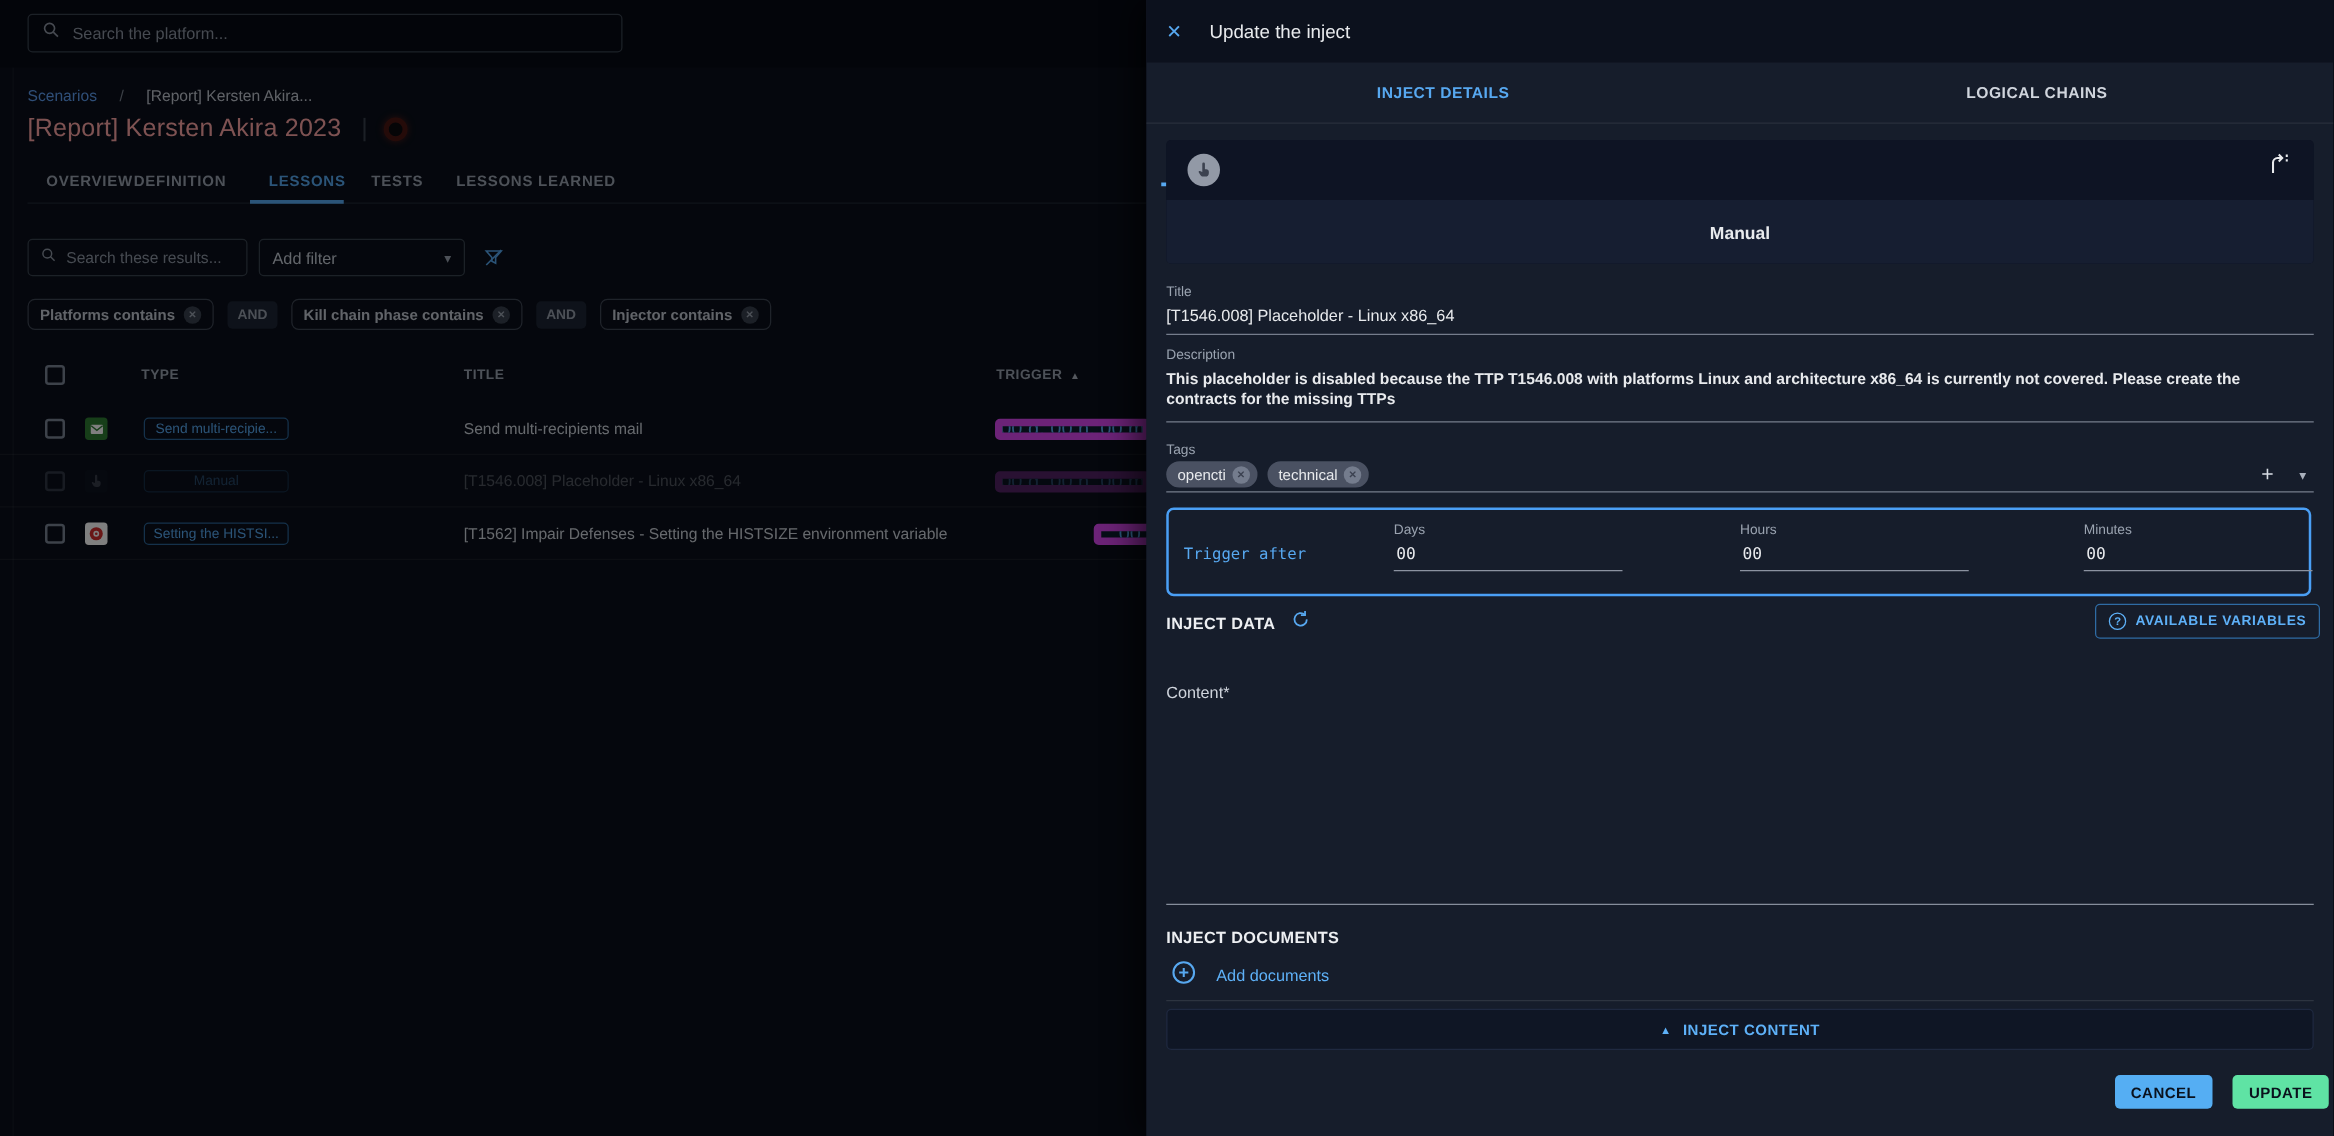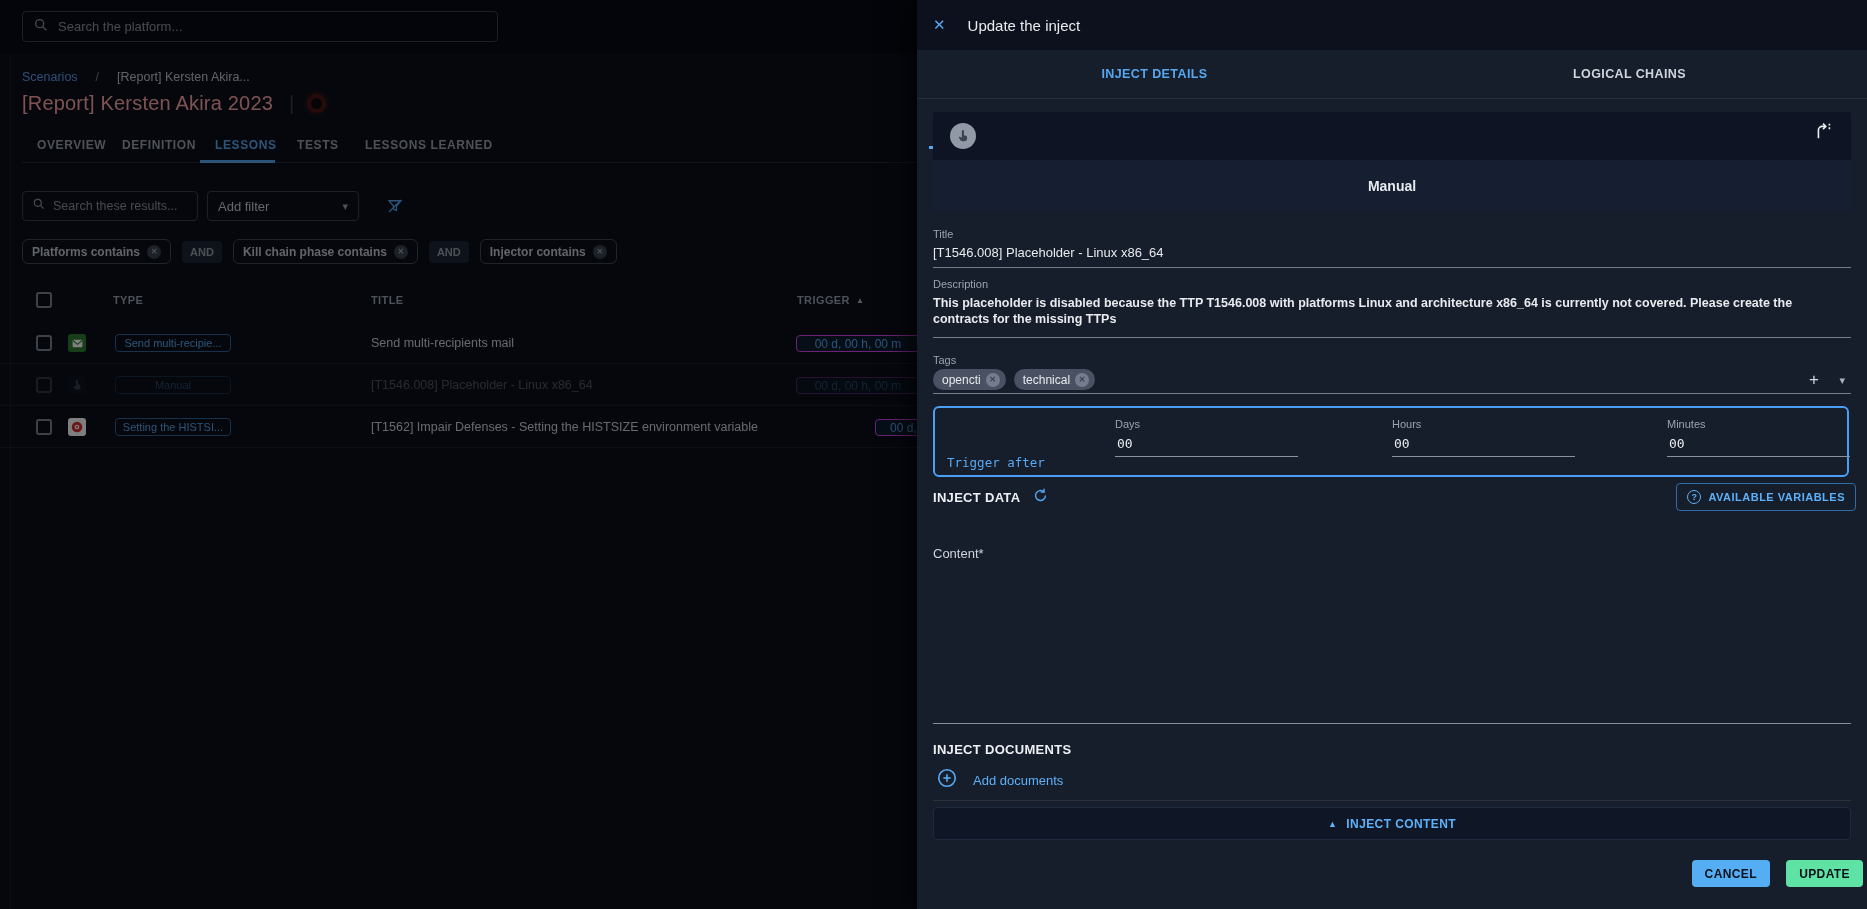--- a/index.html
+++ b/index.html
@@ -28,29 +28,29 @@
   .page-title-row { position:absolute; left:22px; top:92px; display:flex; align-items:center; }
   .page-title { font-size:20px; font-weight:500; color:#fca5a5; letter-spacing:.2px; }
   .title-divider { color:#39404d; font-size:20px; margin:0 13px 0 16px; font-weight:300; }
   .score-ring {
     width:19px; height:19px; border-radius:50%; background:#0a0a0f;
     border:4px solid #4b1713; box-shadow:0 0 6px rgba(140,40,25,.55);
   }
   .tabs { position:absolute; left:22px; top:132px; width:895px; height:31px; border-bottom:1px solid #1f2735; }
   .tab { position:absolute; top:6px; font-size:12px; font-weight:bold; letter-spacing:.6px; color:#9aa3b0; }
   .tab.active { color:#57a8f0; }
-  .tab-ov { left:15px; } .tab-def { left:100px; } .tab-inj { left:193px; } .tab-tst { left:275px; } .tab-ll { left:343px; }
+  .tab-ov { left:15px; } .tab-def { left:85px; } .tab-inj { left:193px; } .tab-tst { left:275px; } .tab-ll { left:343px; }
   .tab-indicator { position:absolute; left:178px; top:28px; width:75px; height:3px; background:#57a8f0; }
   .results-search {
     position:absolute; left:22px; top:191px; width:176px; height:30px;
     border:1px solid #39434f; border-radius:4px; display:flex; align-items:center; gap:7px; padding:0 9px;
   }
   .results-search input { font-size:12.5px; }
   .add-filter {
-    position:absolute; left:207px; top:191px; width:152px; height:30px;
+    position:absolute; left:207px; top:191px; width:165px; height:30px;
     border:1px solid #39434f; border-radius:4px; display:flex; align-items:center; justify-content:space-between; padding:0 10px;
   }
   .add-filter .lbl { color:#c6ccd6; font-size:13px; }
   .caret { color:#9aa3b0; font-size:11px; }
   .filter-off-btn { position:absolute; left:386px; top:197px; width:18px; height:18px; }
   .filter-chips { position:absolute; left:22px; top:239px; display:flex; align-items:center; gap:11px; }
   .fchip {
     display:flex; align-items:center; gap:7px; height:25px; padding:0 9px;
     border:1px solid #3f4654; border-radius:6px; color:#c3c8d2; font-size:12px; font-weight:bold;
   }
@@ -78,21 +78,21 @@
   .icon-manual-sq { background:#141b2a; display:flex; align-items:center; justify-content:center; }
   .icon-caldera { background:#ffffff; display:flex; align-items:center; justify-content:center; }
   .type-chip {
     position:absolute; left:115px; top:12px; width:116px; height:18px;
     border:1px solid #2a6396; border-radius:4px; color:#57a8f0; font-size:11px;
     display:flex; align-items:center; justify-content:center; overflow:hidden; white-space:nowrap;
   }
   .row-title { position:absolute; left:371px; top:14px; font-size:12.5px; color:#cdd2da; white-space:nowrap; }
   .trigger-chip {
     position:absolute; left:796px; top:13px; width:124px; height:17px;
-    border:1px solid #d946ef; border-radius:4px; background:#0d1c2e; color:#5aa9f2; font-size:12px;
+    border:6px solid #d946ef; border-radius:4px; background:#0d1c2e; color:#5aa9f2; font-size:16px;
     display:flex; align-items:center; justify-content:center; white-space:nowrap; overflow:hidden;
   }
   .trigger-chip.cut { left:875px; justify-content:flex-start; padding-left:14px; }
   
   .backdrop { position:absolute; inset:0; background:rgba(0,0,0,.5); z-index:5; }
   .drawer {
     position:absolute; left:917px; top:0; width:950px; height:909px; z-index:10;
     background:#161d2b; box-shadow:-10px 0 24px rgba(0,0,0,.6);
   }
   .drawer-header { position:absolute; left:0; top:0; width:100%; height:50px; background:#0c111d; display:flex; align-items:center; }
@@ -124,21 +124,21 @@
     height:21px; padding:0 6px 0 9px; border-radius:11px; background:#4a5162;
     display:flex; align-items:center; gap:5px; font-size:12px; color:#e8eaed;
   }
   .tag-x {
     width:14px; height:14px; border-radius:50%; background:#747c8d; color:#3b4150;
     font-size:8px; font-weight:bold; display:flex; align-items:center; justify-content:center;
   }
   .tags-plus { position:absolute; right:32px; top:16px; color:#d5dae2; font-size:17px; font-weight:500; }
   .tags-caret { position:absolute; right:6px; top:20px; color:#aab1bd; font-size:11px; }
   .trigger-box { position:absolute; left:16px; top:406px; width:916px; height:71px; border:2px solid #4a9ff5; border-radius:6px; }
-  .trigger-label { position:absolute; left:12px; top:27px; font-family:"DejaVu Sans Mono", monospace; font-size:12.5px; color:#57a8f0;margin-top:20px; }
+  .trigger-label { position:absolute; left:12px; top:27px; font-family:"DejaVu Sans Mono", monospace; font-size:12.5px; color:#57a8f0; }
   .t-col { position:absolute; top:10px; width:183px; }
   .t-days { left:180px; } .t-hours { left:457px; } .t-mins { left:732px; }
   .t-col input {
     width:183px; background:transparent; border:none; border-bottom:1px solid #8b92a0; outline:none;
     color:#e8eaed; font-family:"DejaVu Sans Mono", monospace; font-size:13px; padding:6px 0 5px 2px;
   }
   .section-heading { font-size:13px; font-weight:bold; letter-spacing:.3px; color:#edeff2; }
   .inject-data-row { position:absolute; left:16px; top:487px; display:flex; align-items:center; gap:12px; }
   .avail-vars-btn {
     position:absolute; right:11px; top:483px; height:28px; padding:0 10px;

